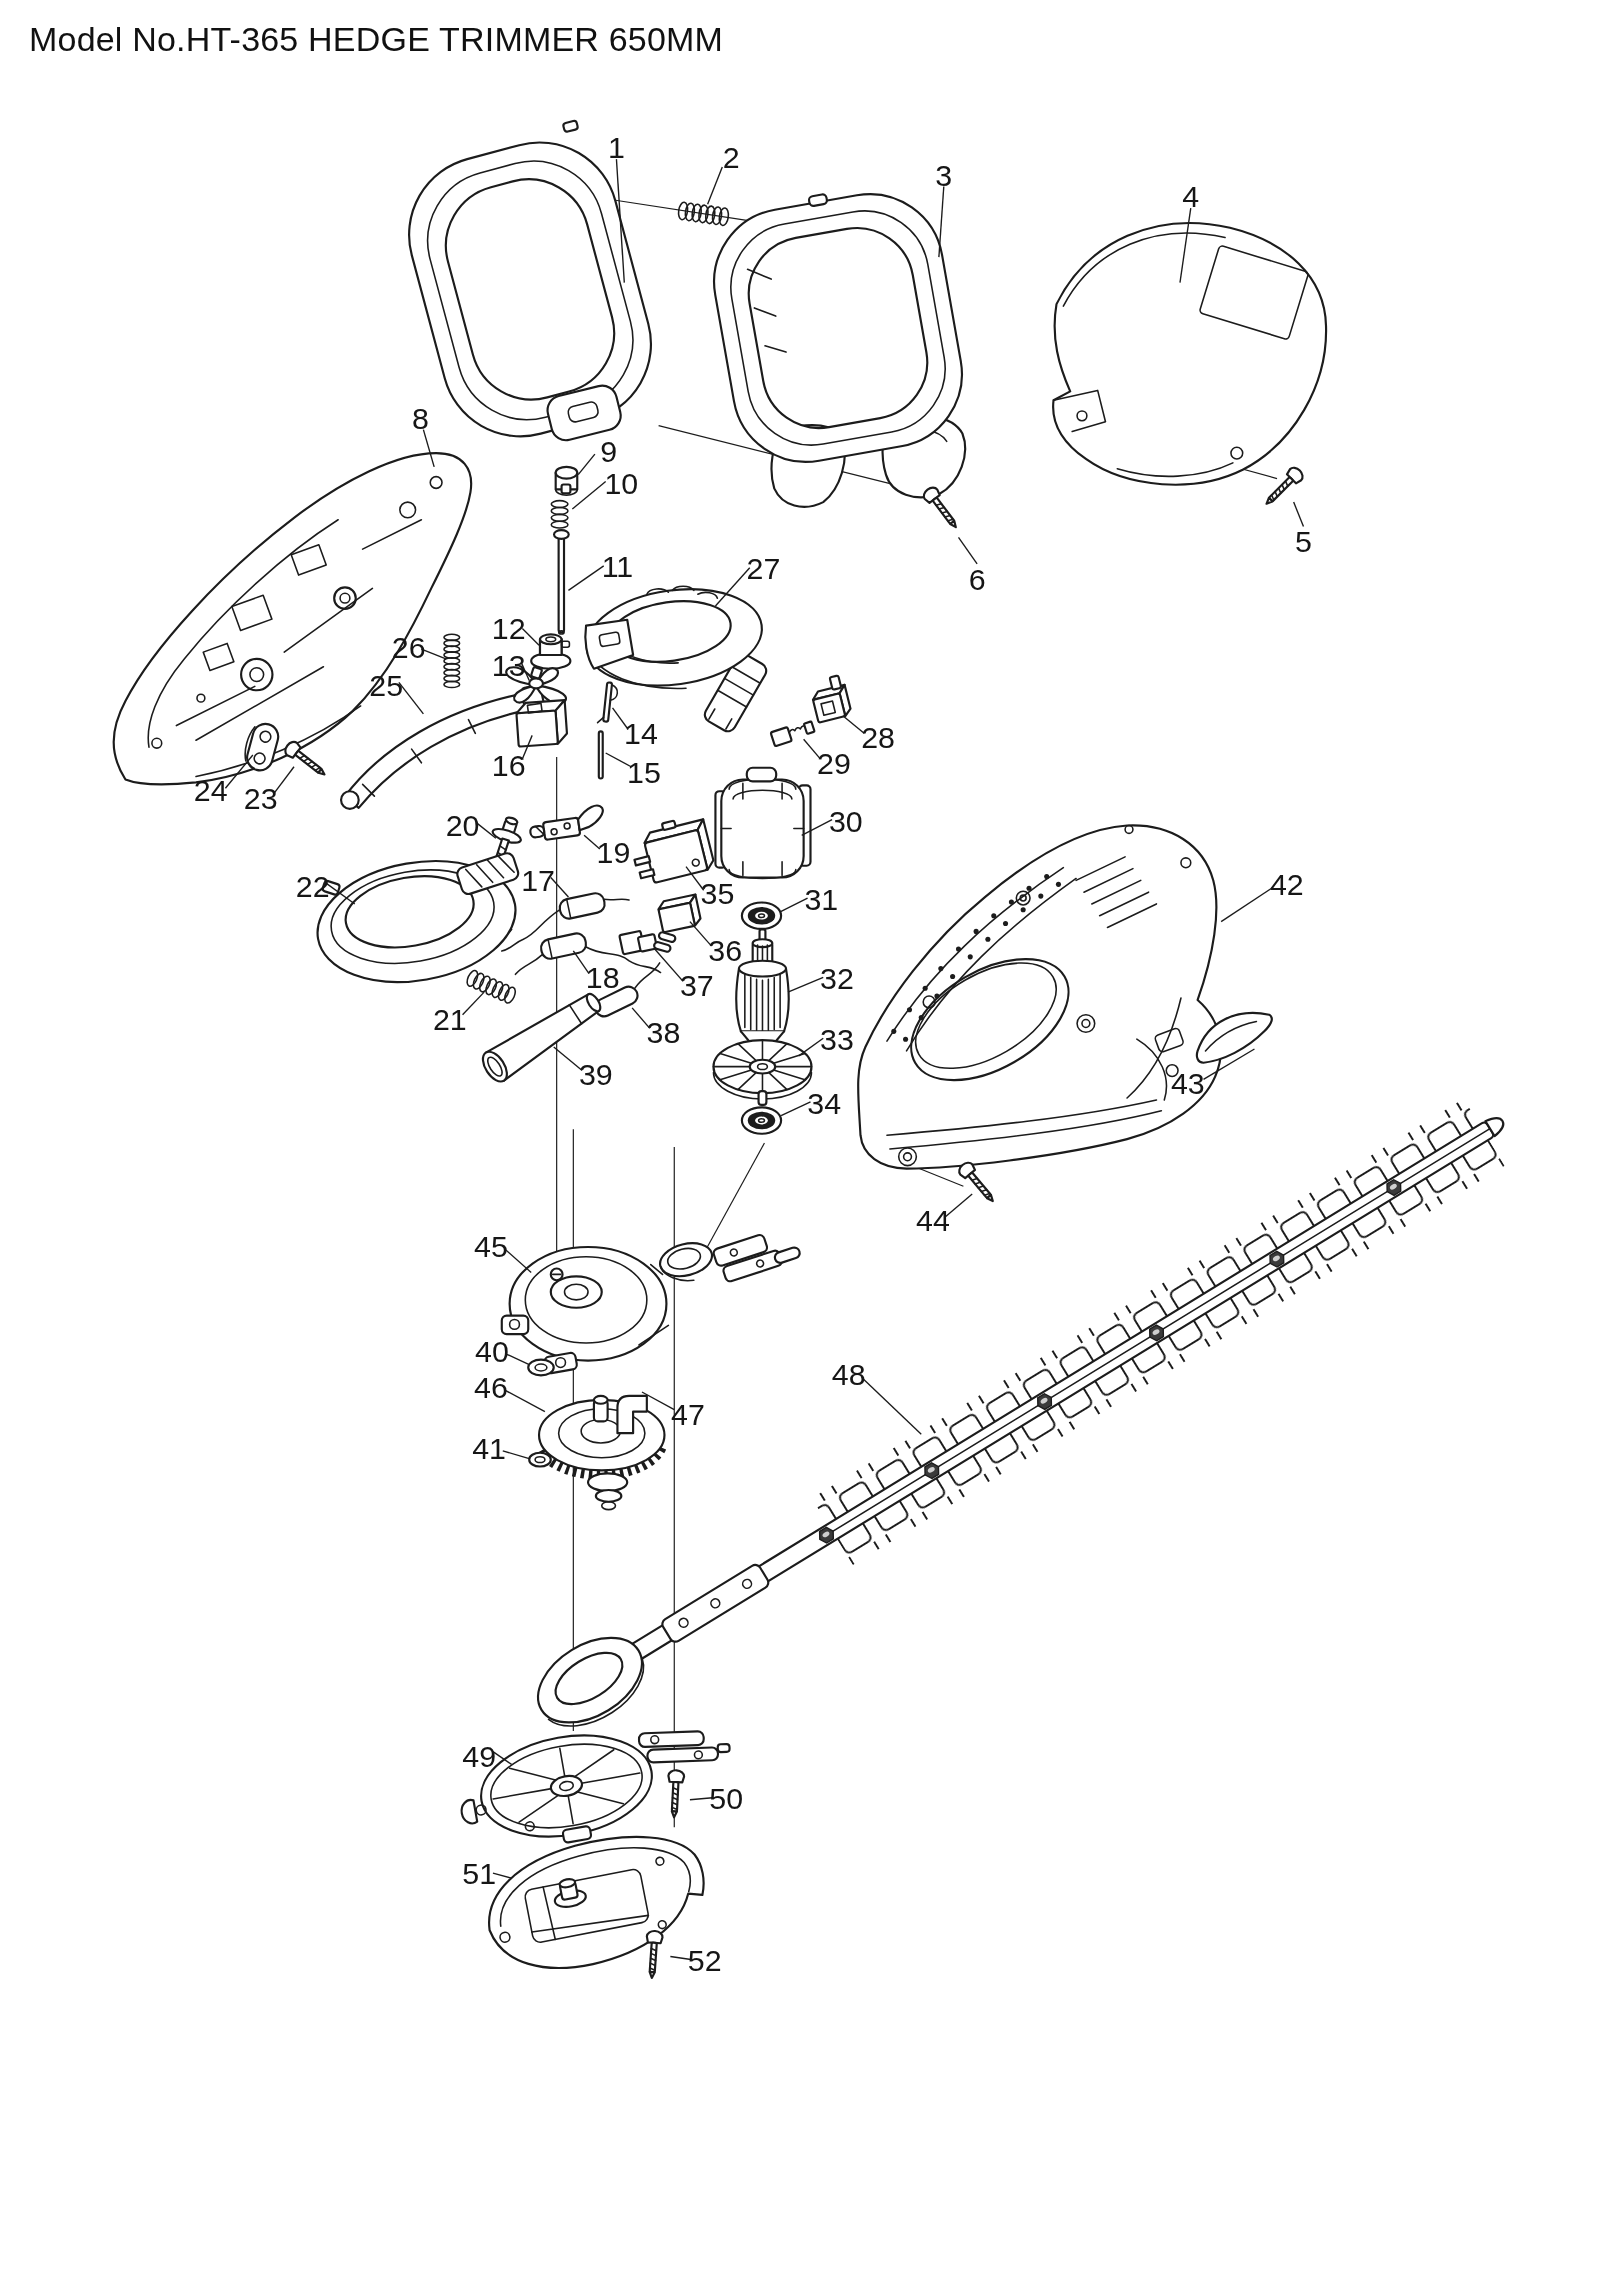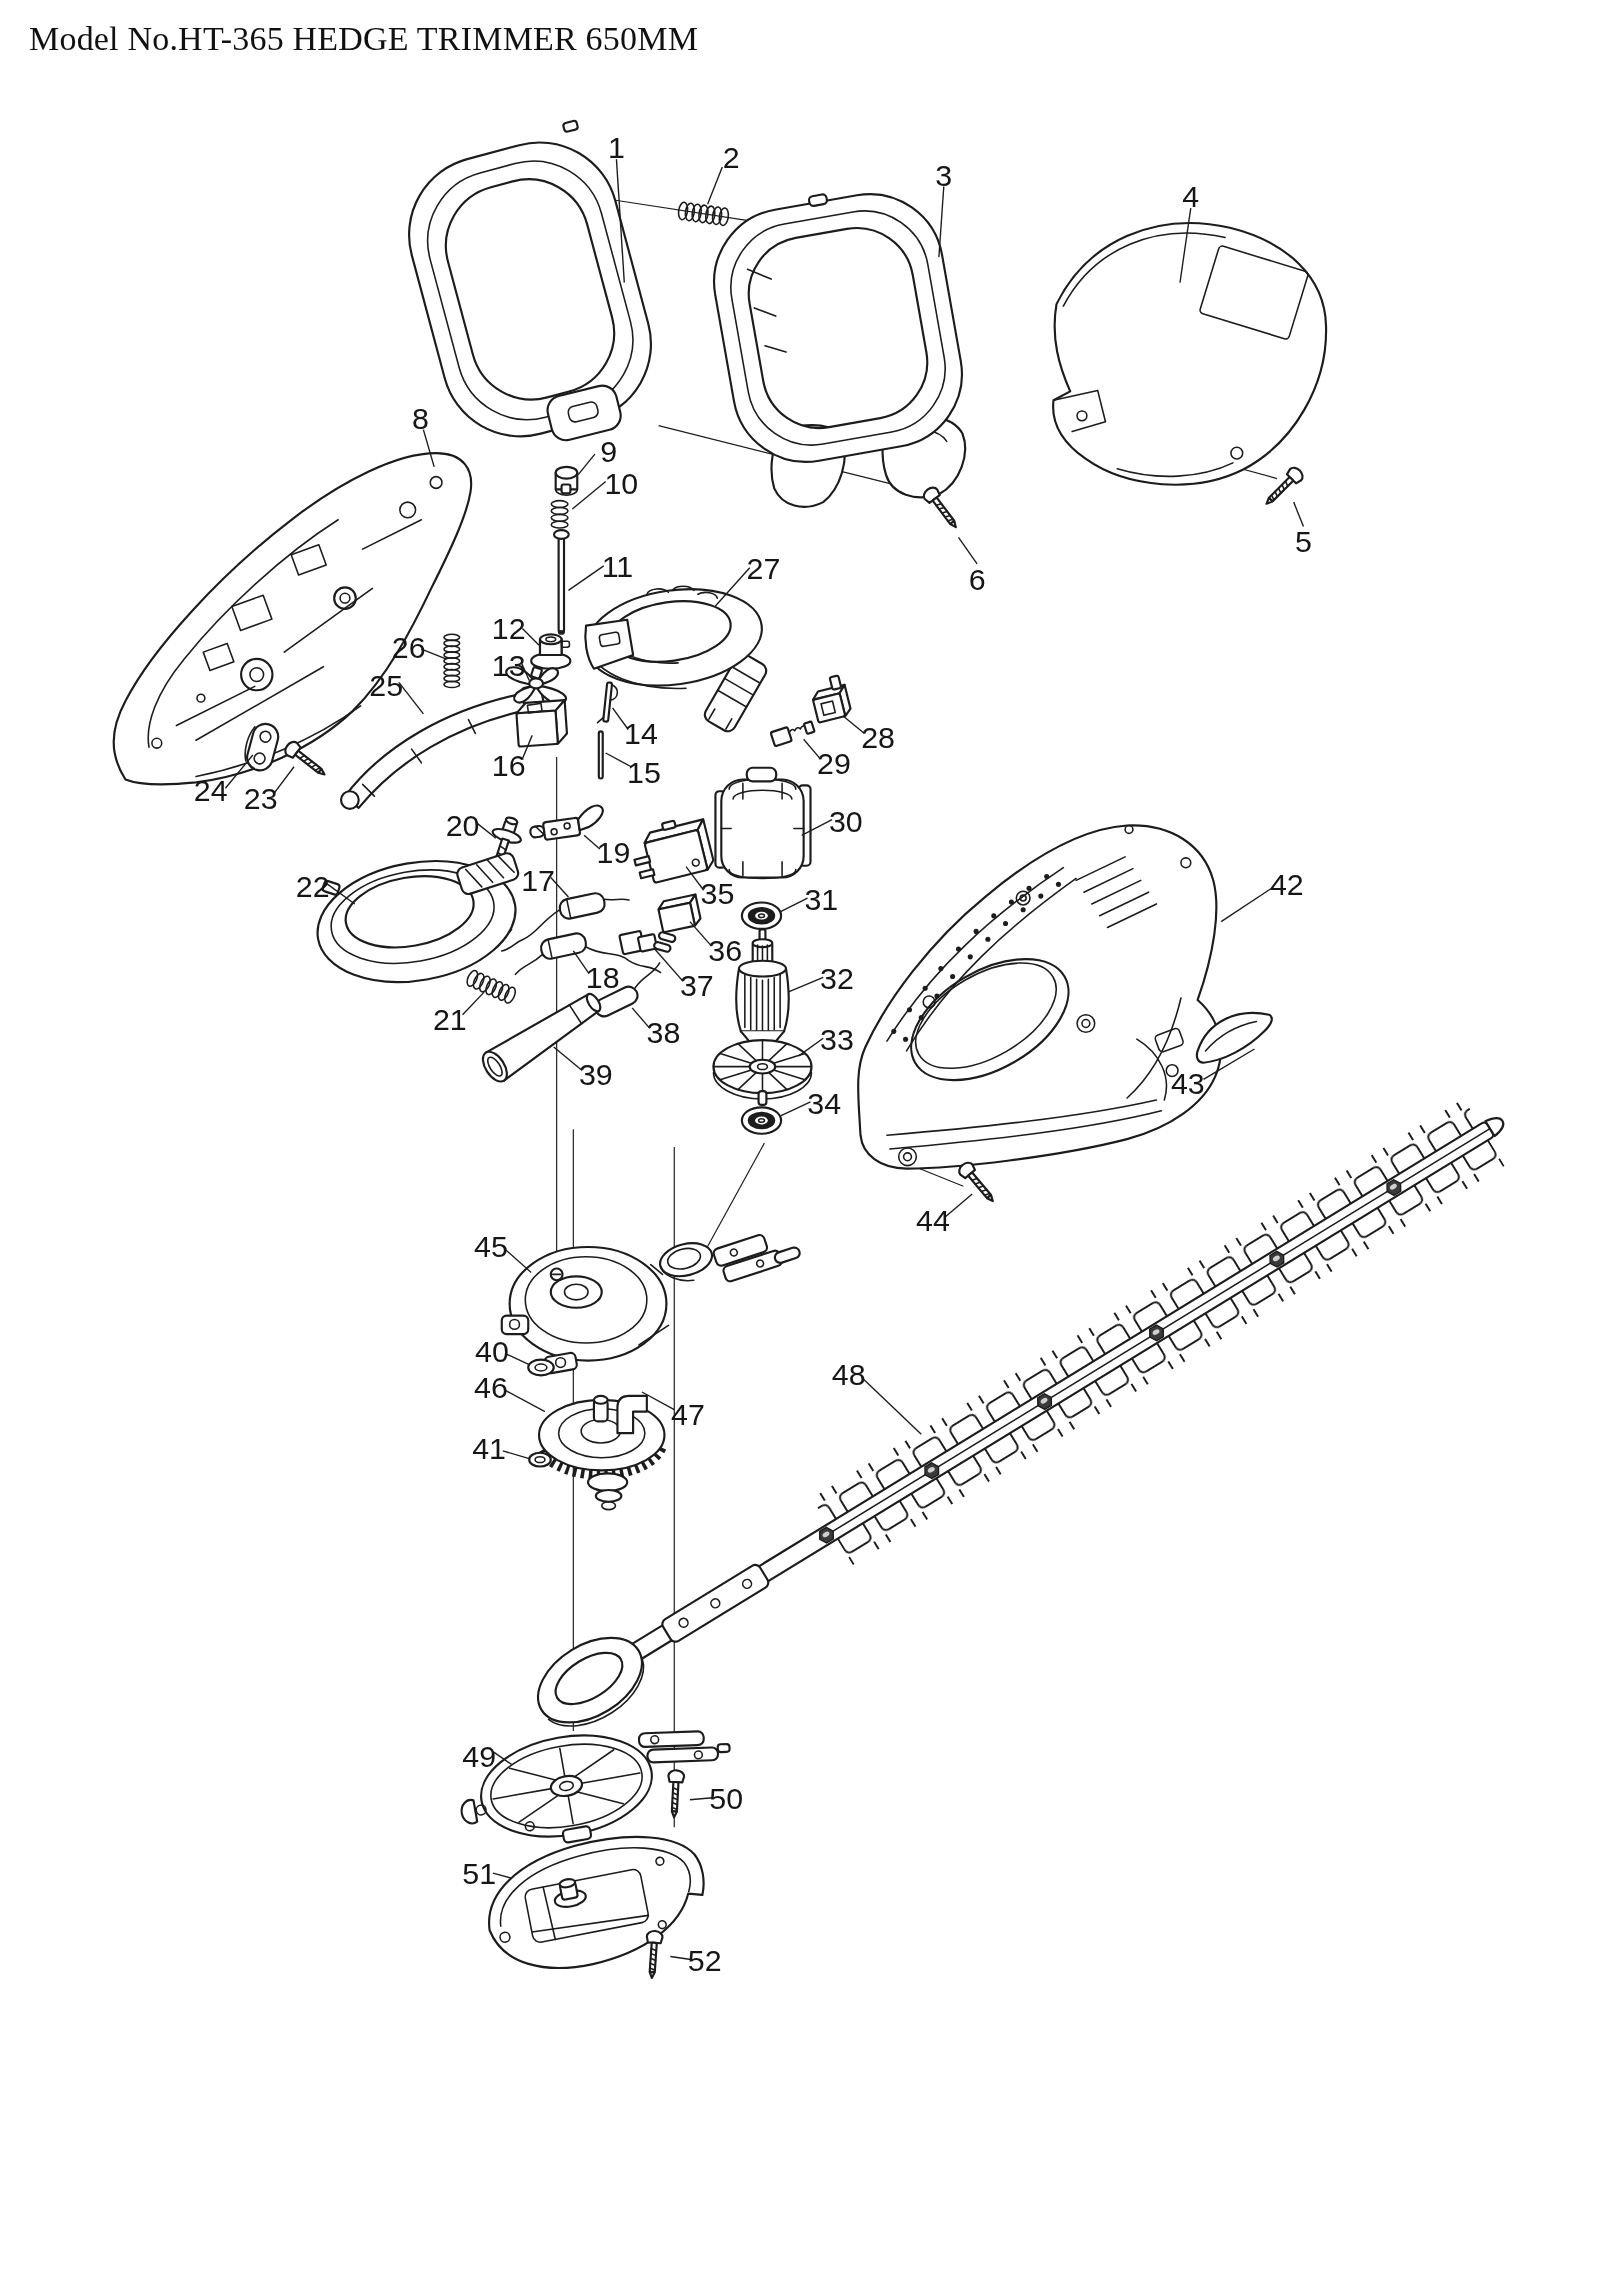--- a/index.html
+++ b/index.html
@@ -1,19 +1,19 @@
 <!DOCTYPE html>
 <html><head>
 <meta charset="utf-8">
 <style>
   html,body{margin:0;padding:0;background:#ffffff;}
   .stage{position:relative;width:1621px;height:2293px;background:#fff;overflow:hidden;
          font-family:"Liberation Sans",sans-serif;}
   .title{position:absolute;left:29px;top:19.6px;font-size:34px;color:#111;letter-spacing:0.2px;
-         font-family:Liberation Serif, serif;}
+         font-family:Liberation Sans, sans-serif;}
   svg text.pn{font-family:"Liberation Sans",sans-serif;font-size:31px;fill:#161616;
               text-anchor:middle;dominant-baseline:central;}
   .o{fill:#fff;stroke:#1c1c1c;stroke-width:2.2;stroke-linejoin:round;stroke-linecap:round;}
   .t{fill:none;stroke:#1c1c1c;stroke-width:1.6;stroke-linejoin:round;stroke-linecap:round;}
   .ld{stroke:#1c1c1c;stroke-width:1.4;}
   .cl{stroke:#1c1c1c;stroke-width:1.2;}
   .dk{fill:#3a3a3a;stroke:#1c1c1c;stroke-width:1.4;}
 </style>
 </head>
 <body>

